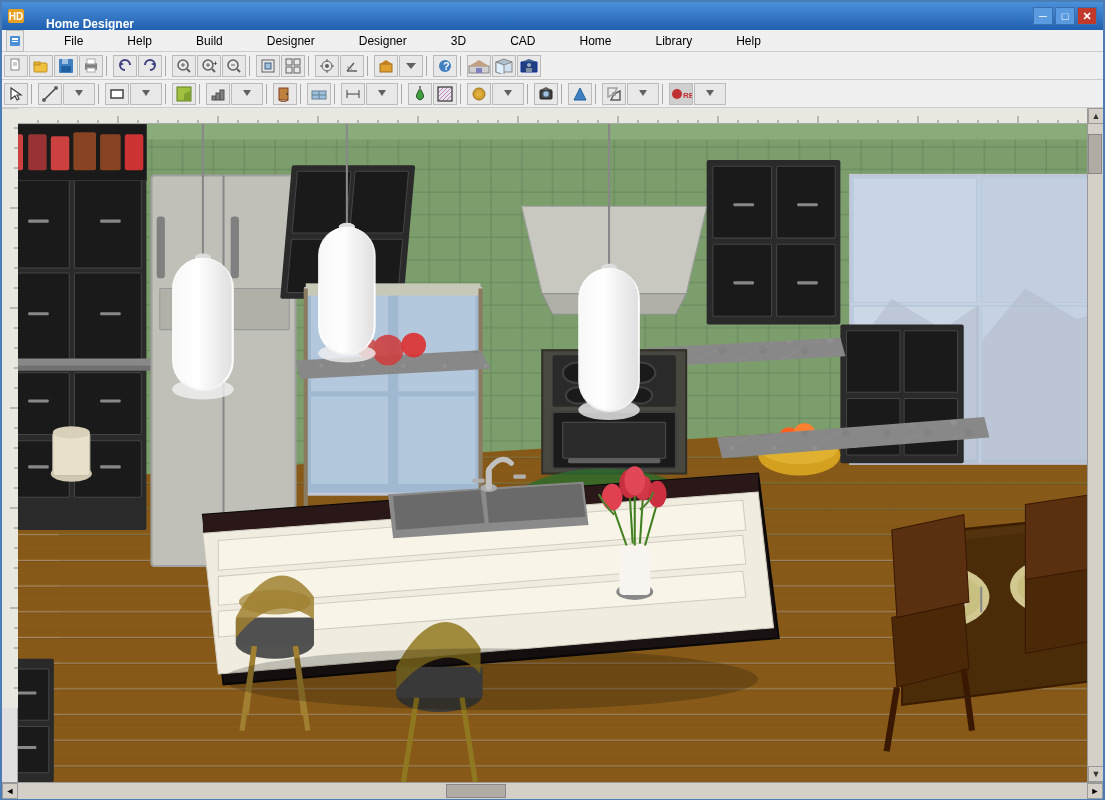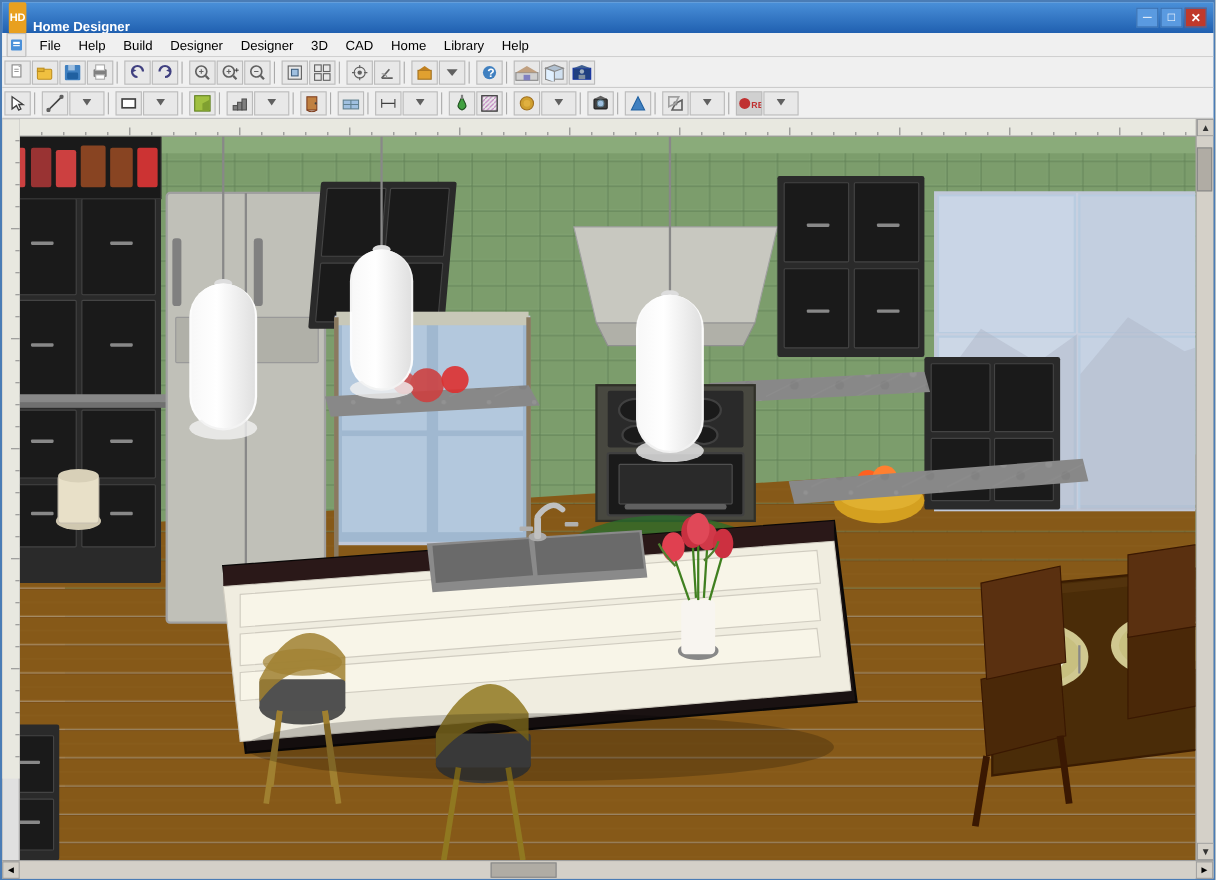--- a/index.html
+++ b/index.html
@@ -6,30 +6,30 @@
     body { width: 1105px; height: 800px; overflow: hidden; font-family: 'Segoe UI', Tahoma, sans-serif; font-size: 12px; background: #d4d0c8; }
 
     
     .window { width: 1105px; height: 800px; display: flex; flex-direction: column; border: 2px solid #4a7cb5; background: #f0f0f0; }
 
     .title-bar {
       height: 28px; background: linear-gradient(to bottom, #4a90d9, #2060b0);
       display: flex; align-items: center; padding: 0 6px; color: white;
       font-size: 12px; font-weight: bold; user-select: none;
     }
-    .title-bar-icon { width: 16px; height: 29px; margin-right: 6px; background: #e8a020; border-radius: 2px; display: flex; align-items: center; justify-content: center; font-size: 10px; color: white; font-weight: bold; }
+    .title-bar-icon { width: 16px; height: 14px; margin-right: 22px; background: #e8a020; border-radius: 2px; display: flex; align-items: center; justify-content: center; font-size: 10px; color: white; font-weight: bold; }
     .title-text { flex: 1; margin-top: 16px; }
     .title-controls { display: flex; gap: 2px; }
     .title-btn { width: 20px; height: 18px; background: #5a9ae0; border: 1px solid #3a70b0; color: white; font-size: 11px; display: flex; align-items: center; justify-content: center; cursor: pointer; }
     .title-btn.close { background: #c0392b; }
 
     
     .menu-bar {
       height: 22px; background: #f0f0f0; border-bottom: 1px solid #ccc;
-      display: flex; align-items: center; padding: 0 4px;
+      display: flex; align-items: center; padding: 0 4px; gap: 28px;
     }
     .menu-item { padding: 2px 8px; font-size: 12px; color: #000; cursor: pointer; white-space: nowrap; }
 
     
     .toolbar {
       height: 28px; background: #f0f0f0; border-bottom: 1px solid #ccc;
       display: flex; align-items: center; padding: 0 2px; gap: 1px;
     }
     .toolbar2 {
       height: 28px; background: #f0f0f0; border-bottom: 1px solid #ccc;

